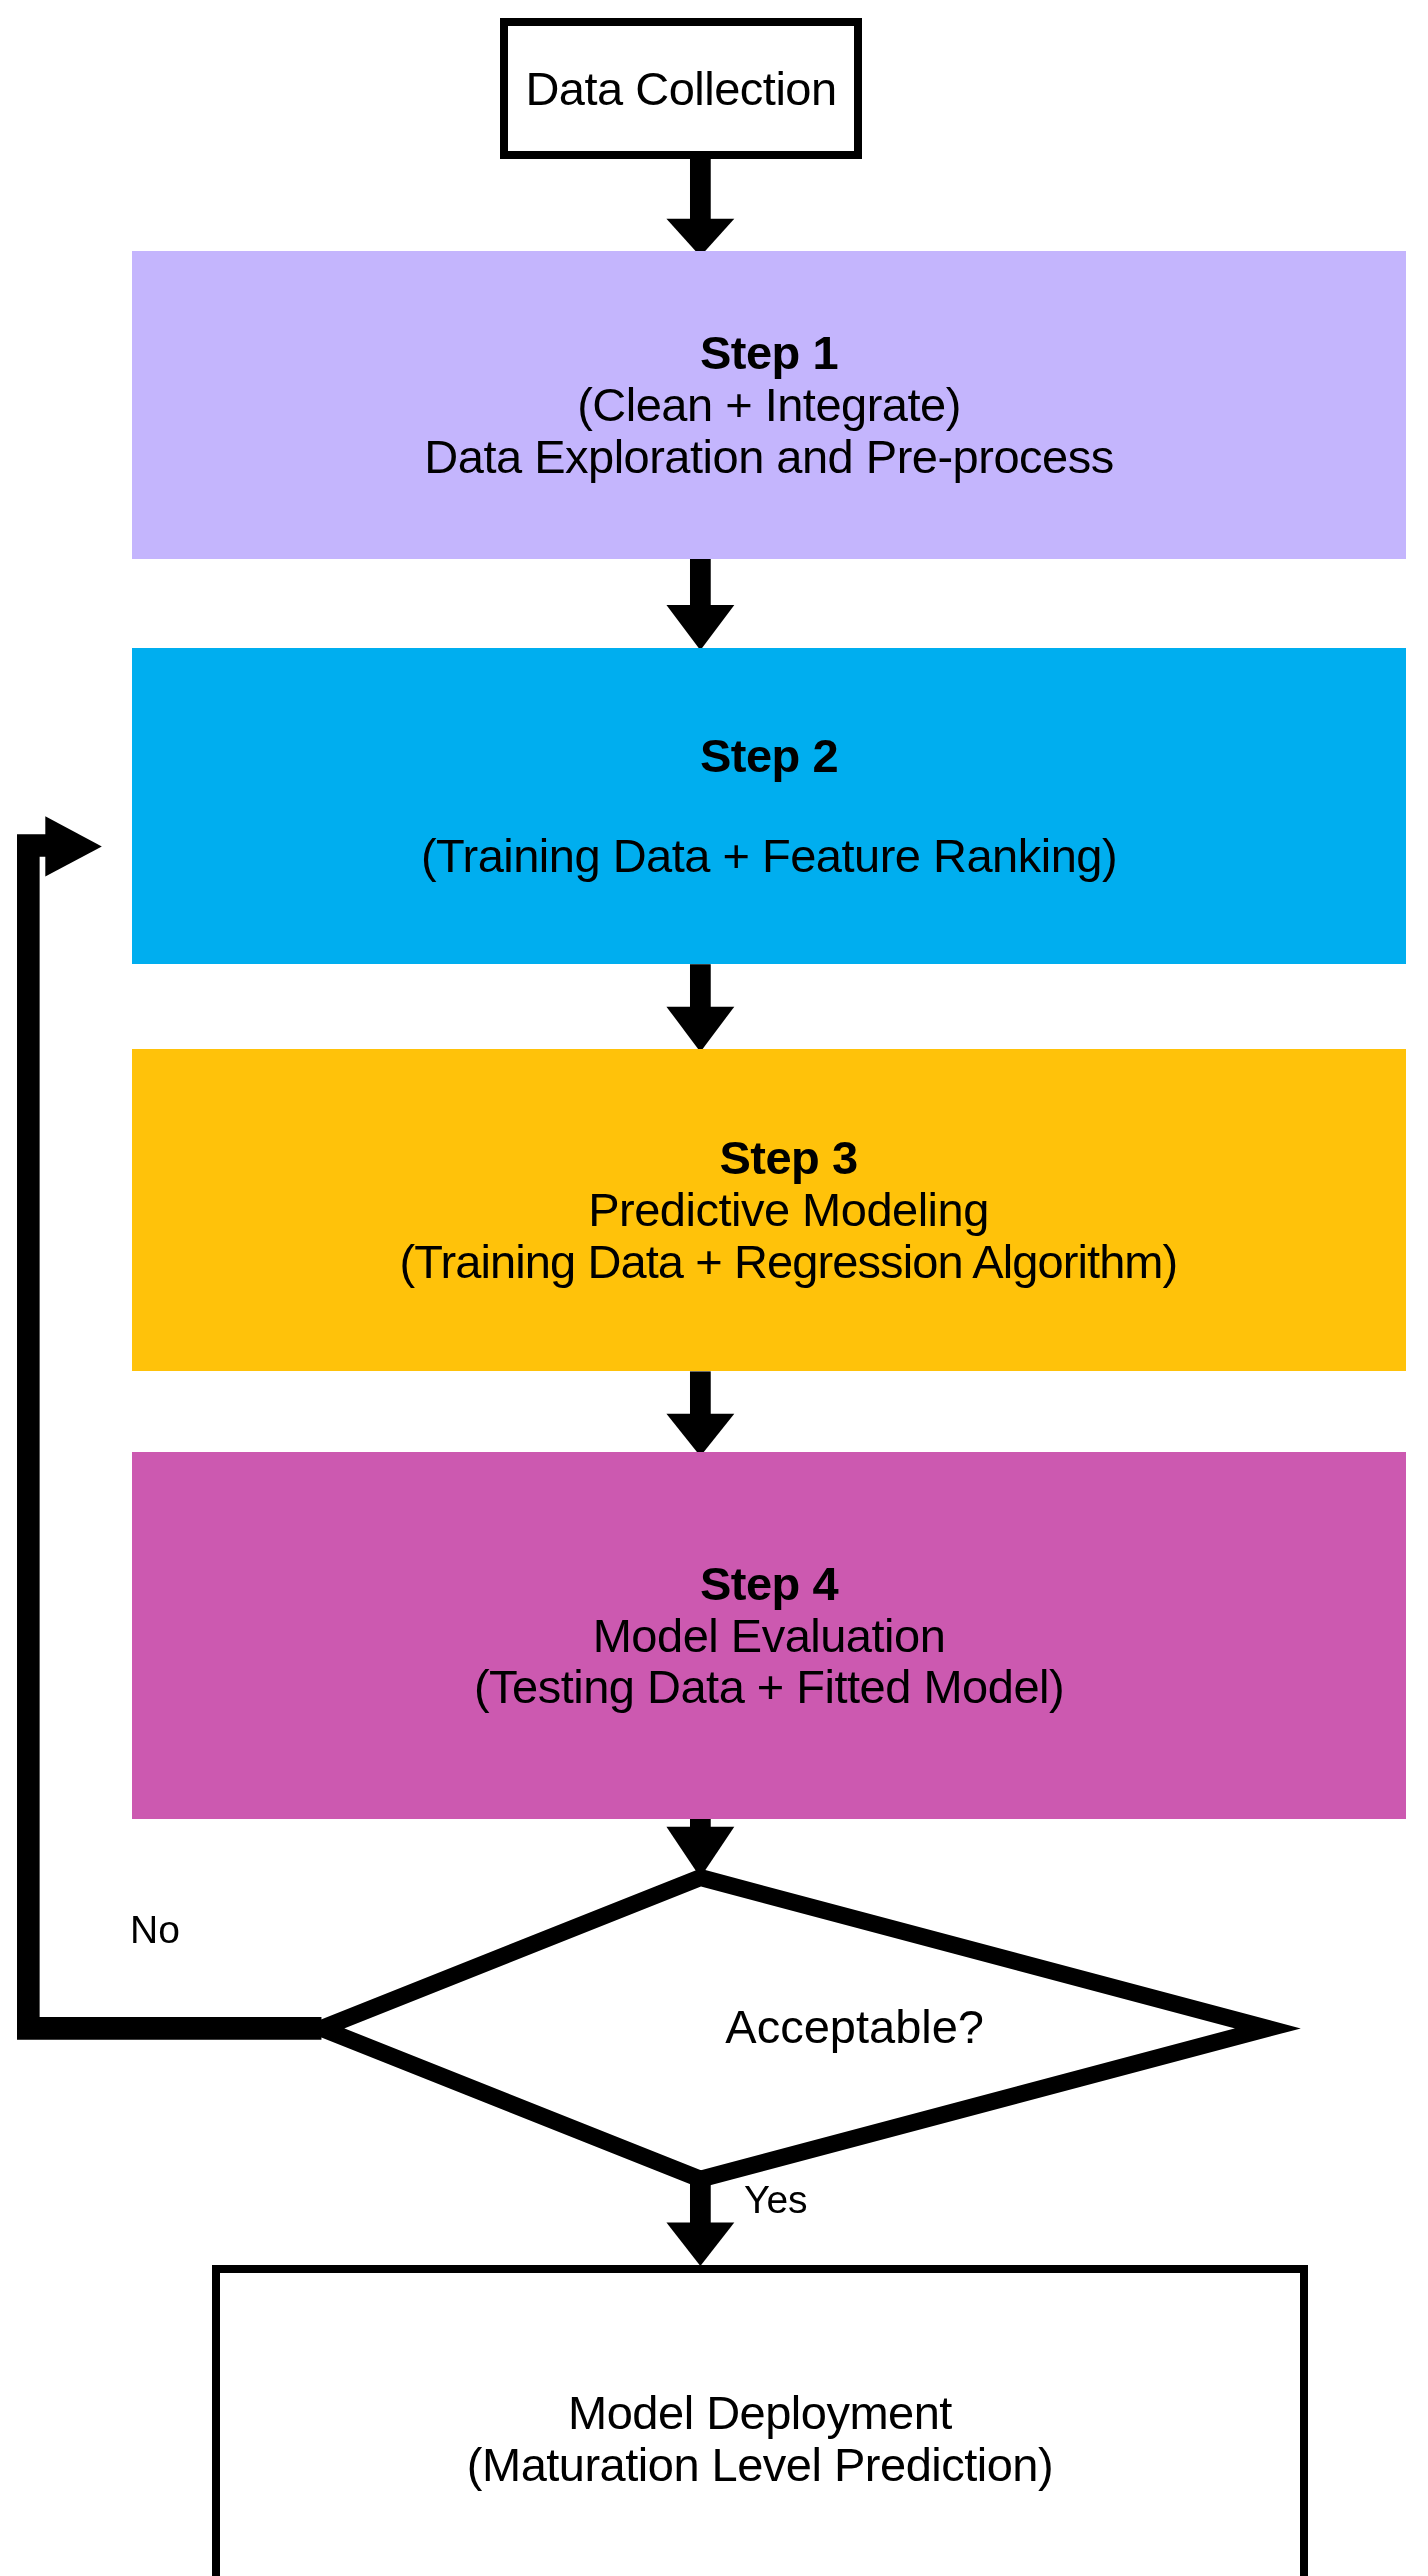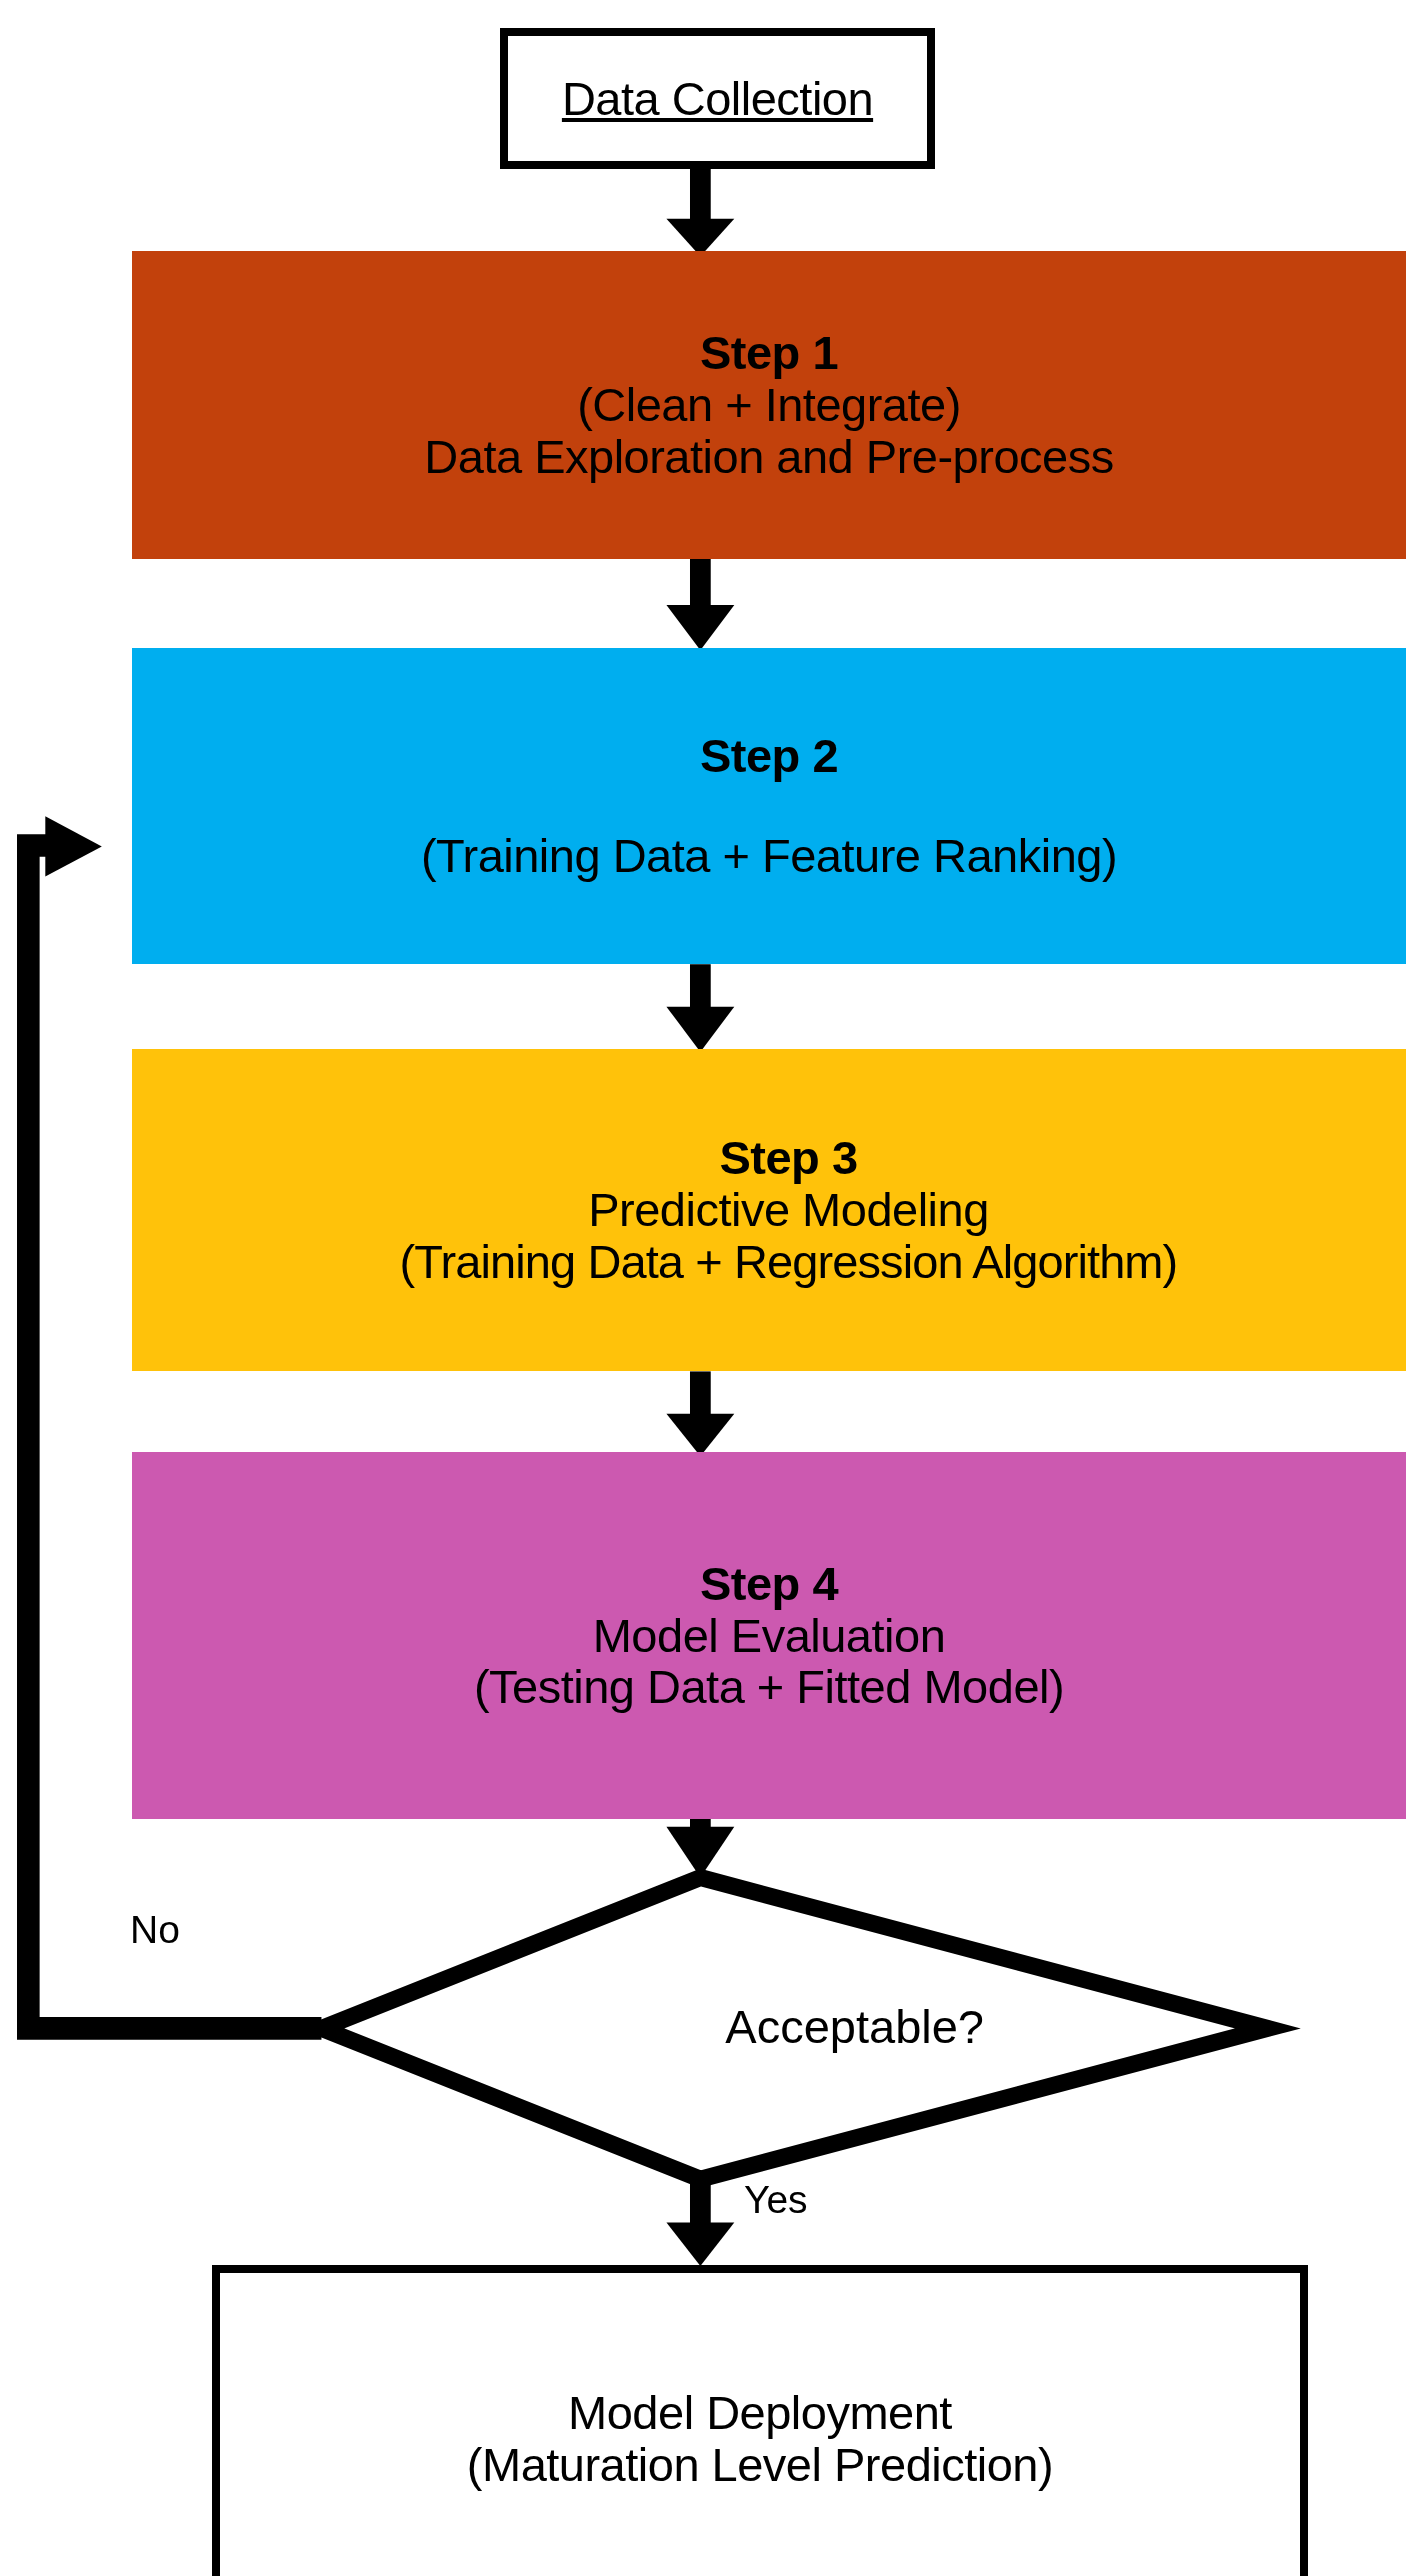--- a/index.html
+++ b/index.html
@@ -114,25 +114,25 @@
     <g>
       <polygon points="743,1992 1345,2152 743,2312 341,2152" fill="#FFFFFF" stroke="#000000" stroke-width="18" stroke-linejoin="miter"></polygon>
     </g>
 
     <g>
       <path d="M 341 2152 L 30 2152 L 30 897 L 62 897" fill="none" stroke="#000000" stroke-width="24" stroke-linejoin="miter" stroke-linecap="butt"></path>
       <polygon points="48,866 48,930 108,898" fill="#000000"></polygon>
     </g>
   </svg>
 
-  <div class="node terminal" id="node-start" style="left:500px; top:28px; width:435px; height:141px;text-decoration:underline;">
+  <div class="node terminal" id="node-start" style="left:500px; top:18px; width:362px; height:141px;">
     <div class="ln">Data Collection</div>
   </div>
 
-  <div class="node step" id="node-step1" style="left:132px; top:251px; width:1274px; height:308px; background:#c2410c;">
+  <div class="node step" id="node-step1" style="left:132px; top:251px; width:1274px; height:308px; background:#c4b5fd;">
     <div class="ttl">Step 1</div>
     <div class="ln">(Clean + Integrate)</div>
     <div class="ln">Data Exploration and Pre-process</div>
   </div>
 
   <div class="node step" id="node-step2" style="left:132px; top:648px; width:1274px; height:316px; background:#00AEEF;gap:48px;">
     <div class="ttl">Step 2</div>
     <div class="ln">(Training Data + Feature Ranking)</div>
   </div>
 

